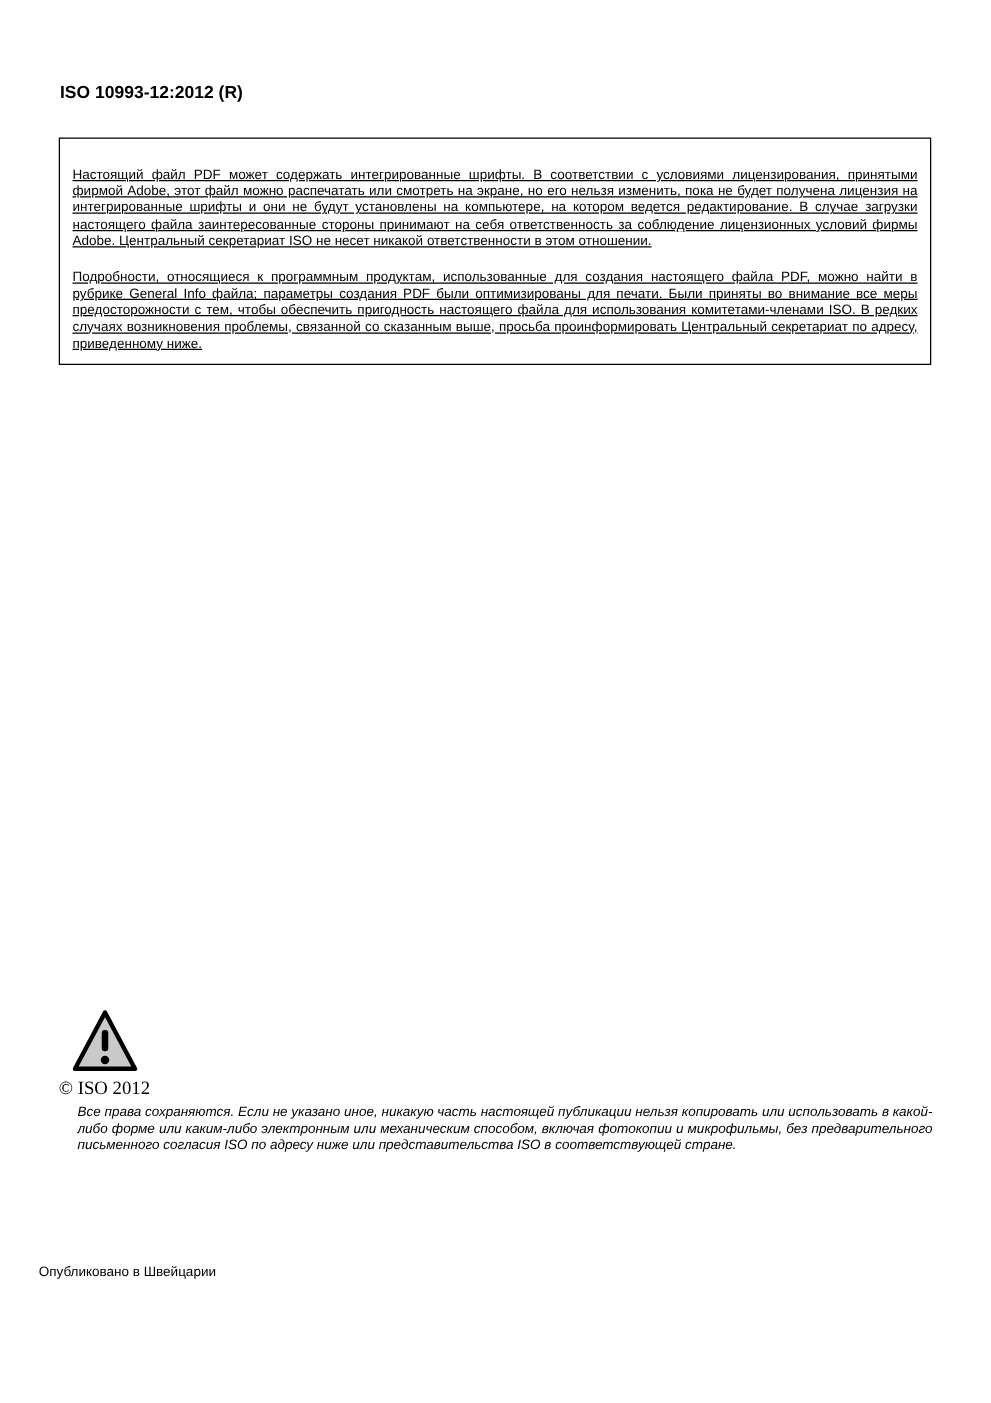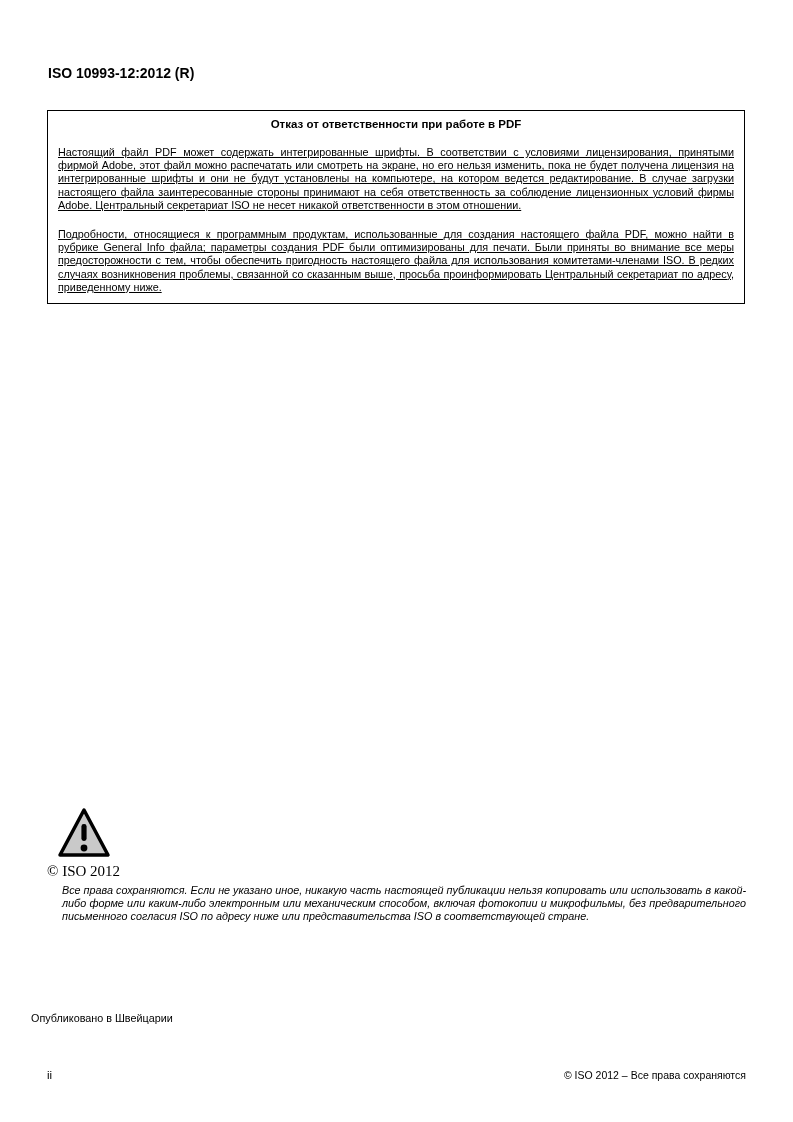--- a/index.html
+++ b/index.html
@@ -112,38 +112,33 @@
   .footer .footer-copyright { font-size: 10.5px; }
 </style>
 </head>
 <body>
 
 <div class="page">
 
   <div class="doc-number">ISO 10993-12:2012 (R)</div>
 
   <div class="disclaimer-box">
-    <div class="disclaimer-title">Отказ от ответственности при работе в PDF</div>
     <p>Настоящий файл PDF может содержать интегрированные шрифты. В соответствии с условиями лицензирования, принятыми фирмой Adobe, этот файл можно распечатать или смотреть на экране, но его нельзя изменить, пока не будет получена лицензия на интегрированные шрифты и они не будут установлены на компьютере, на котором ведется редактирование. В случае загрузки настоящего файла заинтересованные стороны принимают на себя ответственность за соблюдение лицензионных условий фирмы Adobe. Центральный секретариат ISO не несет никакой ответственности в этом отношении.</p>
     <p>Подробности, относящиеся к программным продуктам, использованные для создания настоящего файла PDF, можно найти в рубрике General Info файла; параметры создания PDF были оптимизированы для печати. Были приняты во внимание все меры предосторожности с тем, чтобы обеспечить пригодность настоящего файла для использования комитетами-членами ISO. В редких случаях возникновения проблемы, связанной со сказанным выше, просьба проинформировать Центральный секретариат по адресу, приведенному ниже.</p>
   </div>
 
   <div class="copyright-banner">
     <svg class="warning-icon" viewBox="0 0 54 54">
       <path d="M27 4 L51 49 L3 49 Z" fill="#c9c9c9" stroke="#000000" stroke-width="3.5" stroke-linejoin="round"></path>
       <rect x="24.4" y="18" width="5.2" height="17" rx="2.4" fill="#000000"></rect>
       <circle cx="27" cy="42" r="3.4" fill="#000000"></circle>
     </svg>
   </div>
 
   <div class="copyright-line">© ISO 2012</div>
 
   <div class="rights-paragraph">Все права сохраняются. Если не указано иное, никакую часть настоящей публикации нельзя копировать или использовать в какой-либо форме или каким-либо электронным или механическим способом, включая фотокопии и микрофильмы, без предварительного письменного согласия ISO по адресу ниже или представительства ISO в соответствующей стране.</div>
 
 
   <div class="published-line">Опубликовано в Швейцарии</div>
 
-  <div class="footer">
-    <span class="page-number">ii</span>
-    <span class="footer-copyright">© ISO 2012 – Все права сохраняются</span>
-  </div>
 
 </div>
 
 </body></html>

